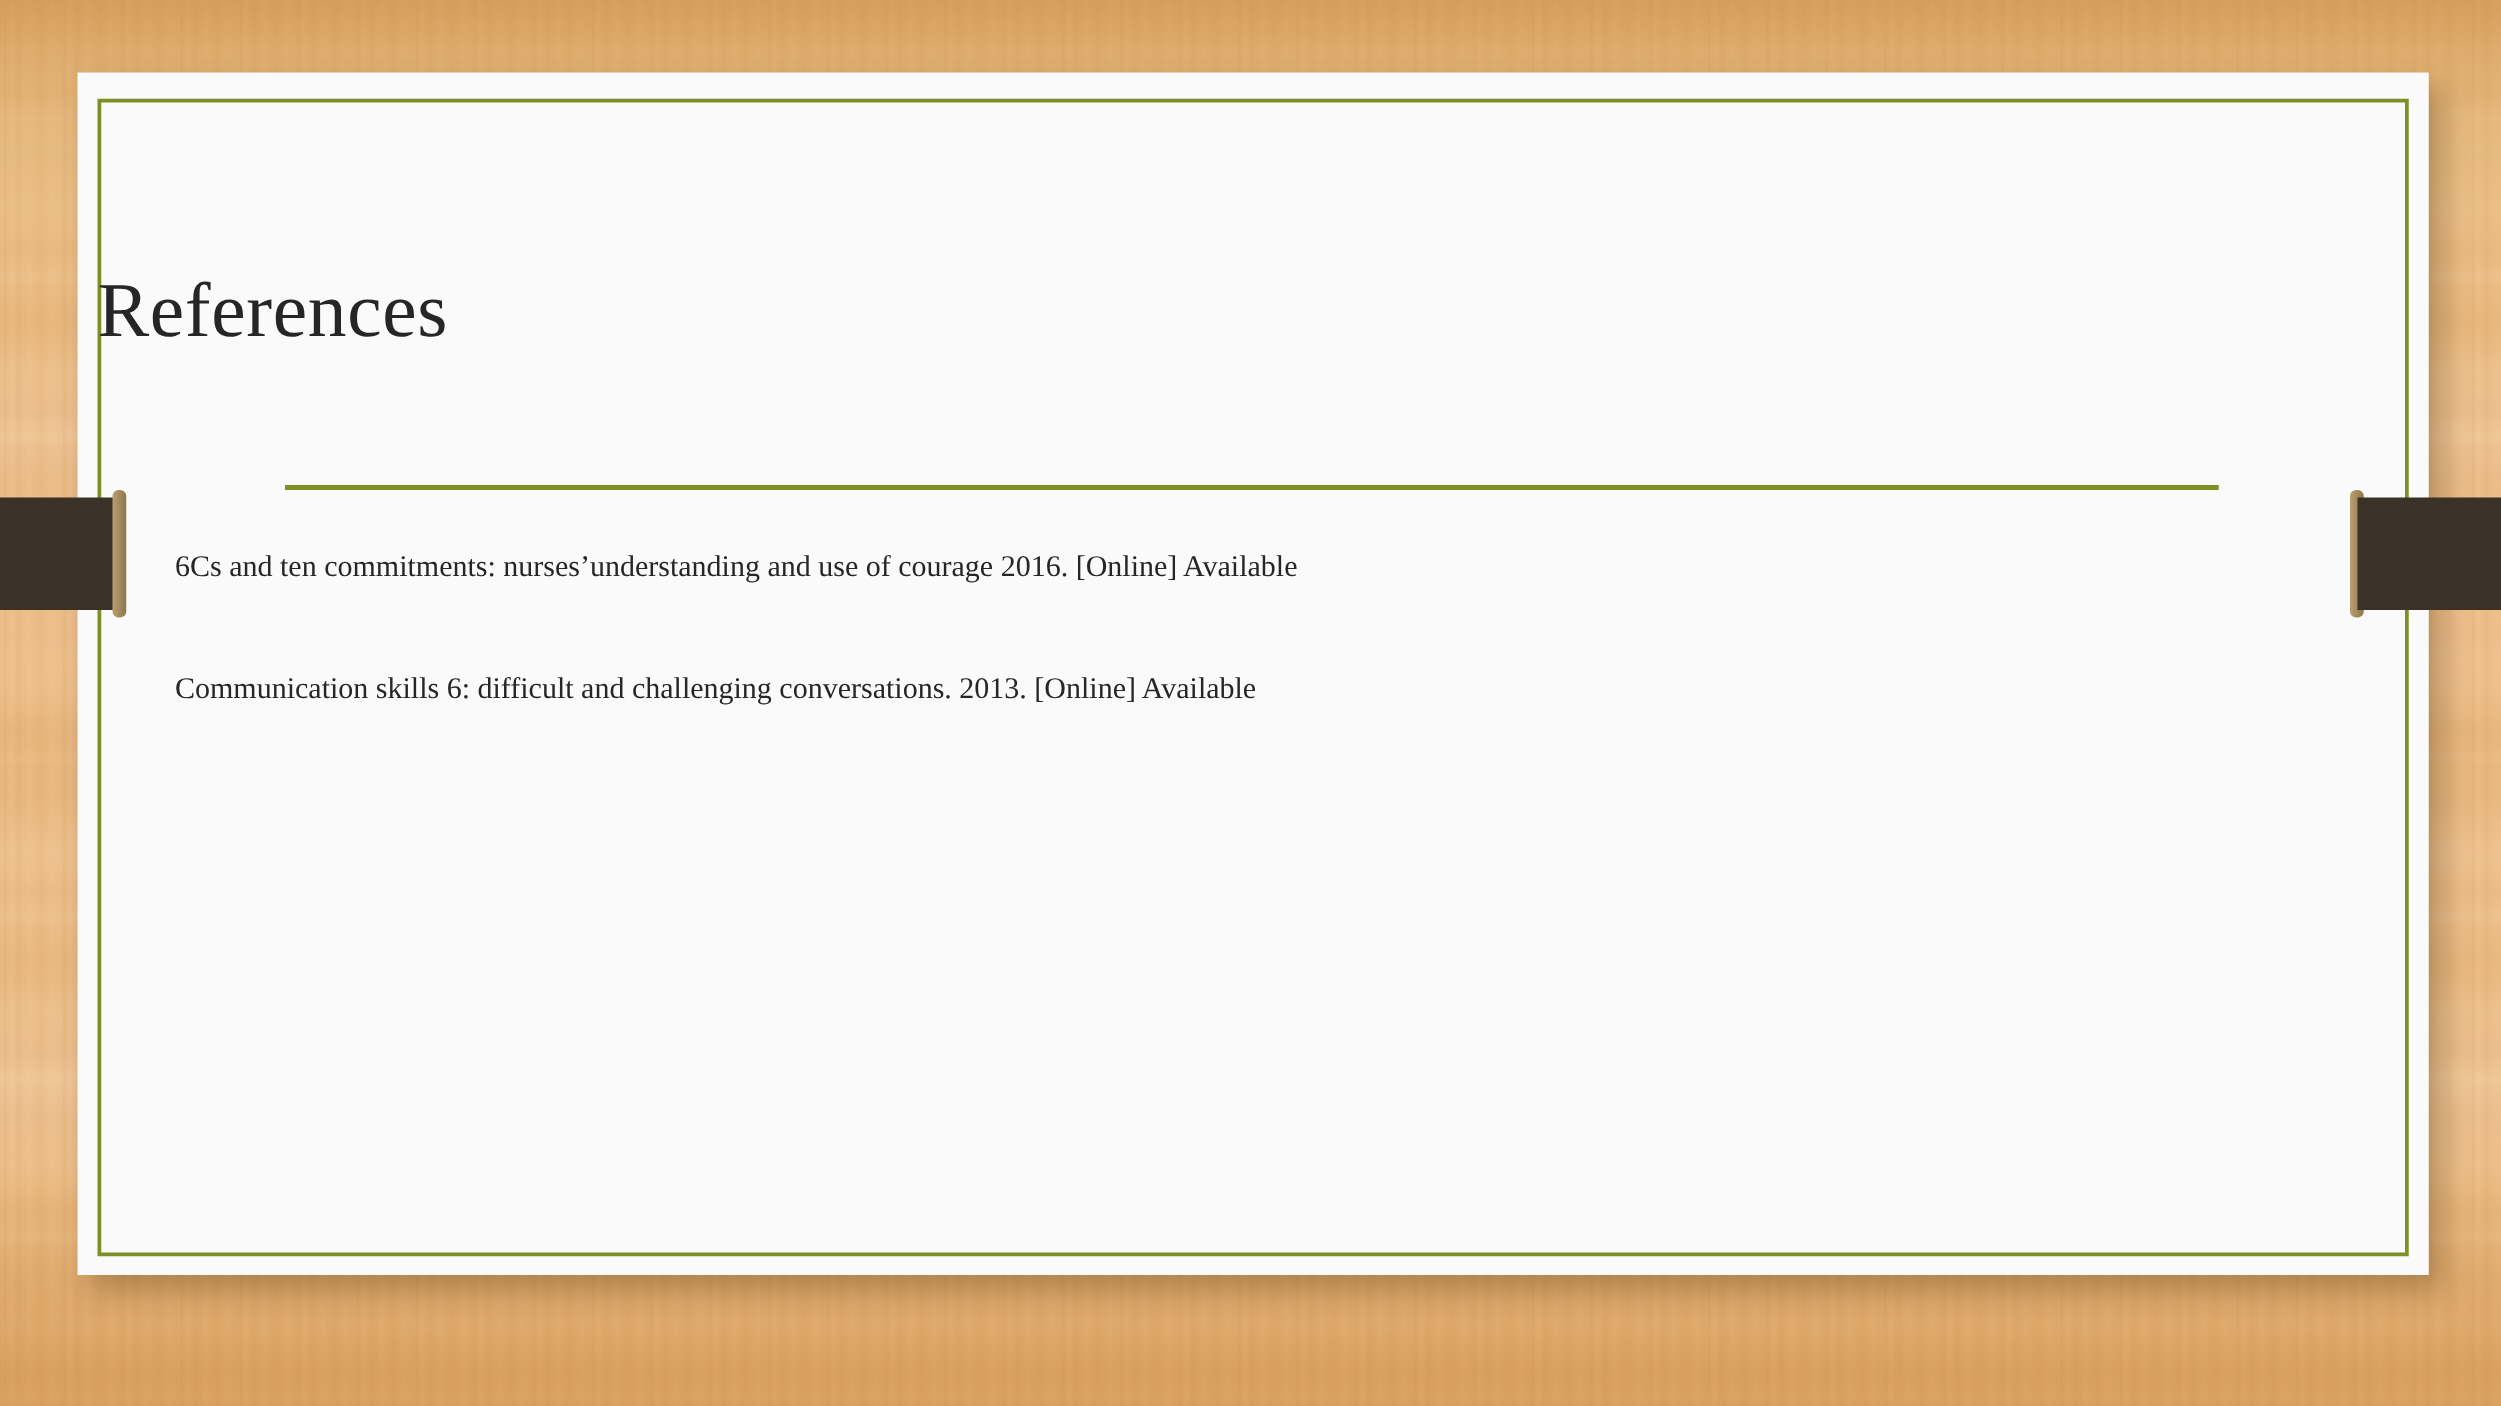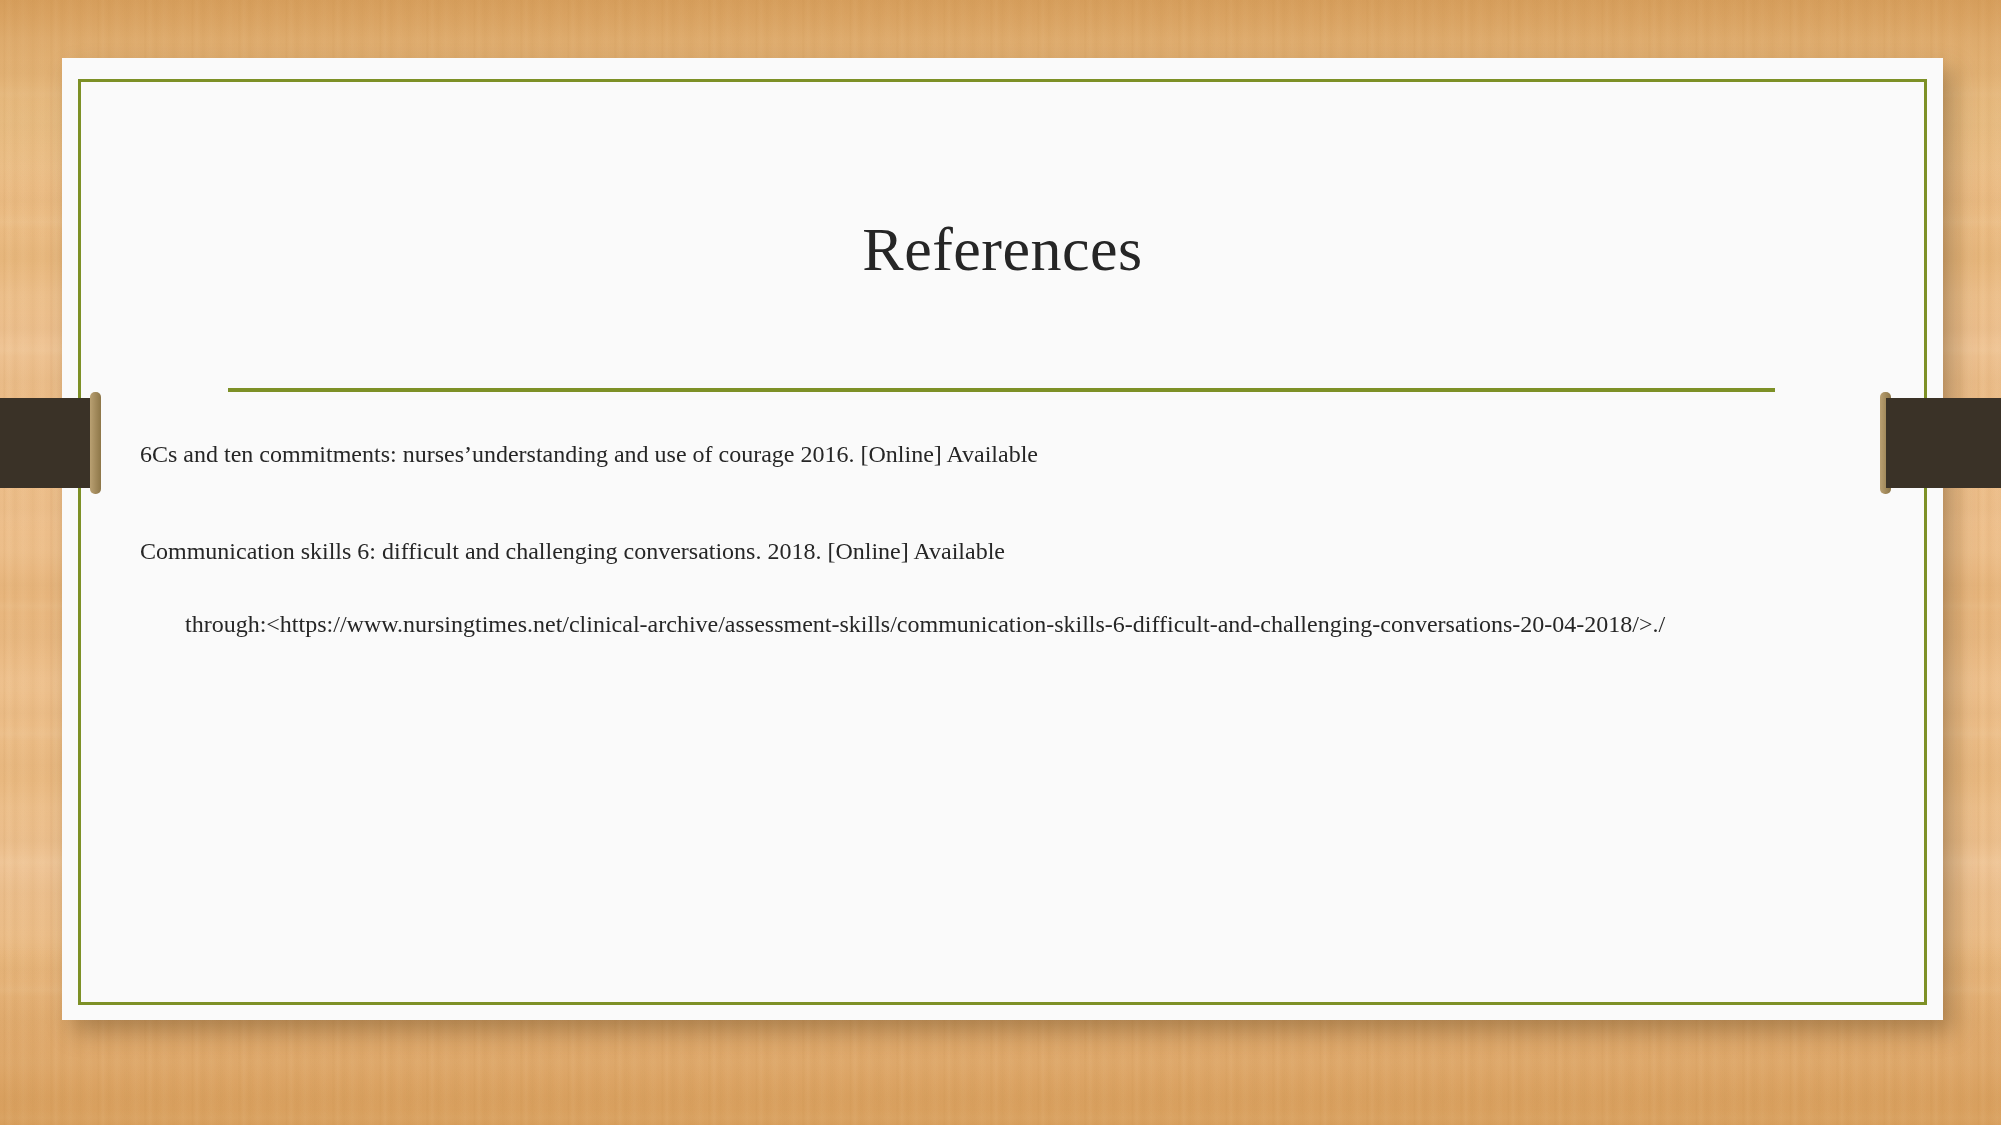--- a/index.html
+++ b/index.html
@@ -123,21 +123,20 @@
     border: 3px solid #7d9026;
     pointer-events: none;
   }
 
   
   #title {
     position: absolute;
     left: 78px;
     top: 218px;
     width: 1849px;
-    text-align: center;
     font-size: 62px;
     line-height: 1;
     color: #262626;
     letter-spacing: .5px;
   }
 
   
   #divider {
     position: absolute;
     left: 228px;
@@ -219,22 +218,21 @@
 
   <div id="divider"></div>
 
   <div id="body-text">
 
     <div class="ref">
       <span>6Cs and ten commitments: nurses’understanding and use of courage 2016. [Online] Available</span>
     </div>
 
     <div class="ref">
-      <span>Communication skills 6: difficult and challenging conversations. 2018. [Online] Available</span>
-      <span class="cont">through:&lt;https://www.nursingtimes.net/clinical-archive/assessment-skills/communication-skills-6-difficult-and-challenging-conversations-20-04-2018/&gt;./</span>
+      <span>Communication skills 6: difficult and challenging conversations. 2013. [Online] Available</span>
     </div>
 
 
   </div>
 
   <div class="ribbon" id="ribbon-left">
     <div class="bar"></div>
     <div class="cap"></div>
   </div>
 

